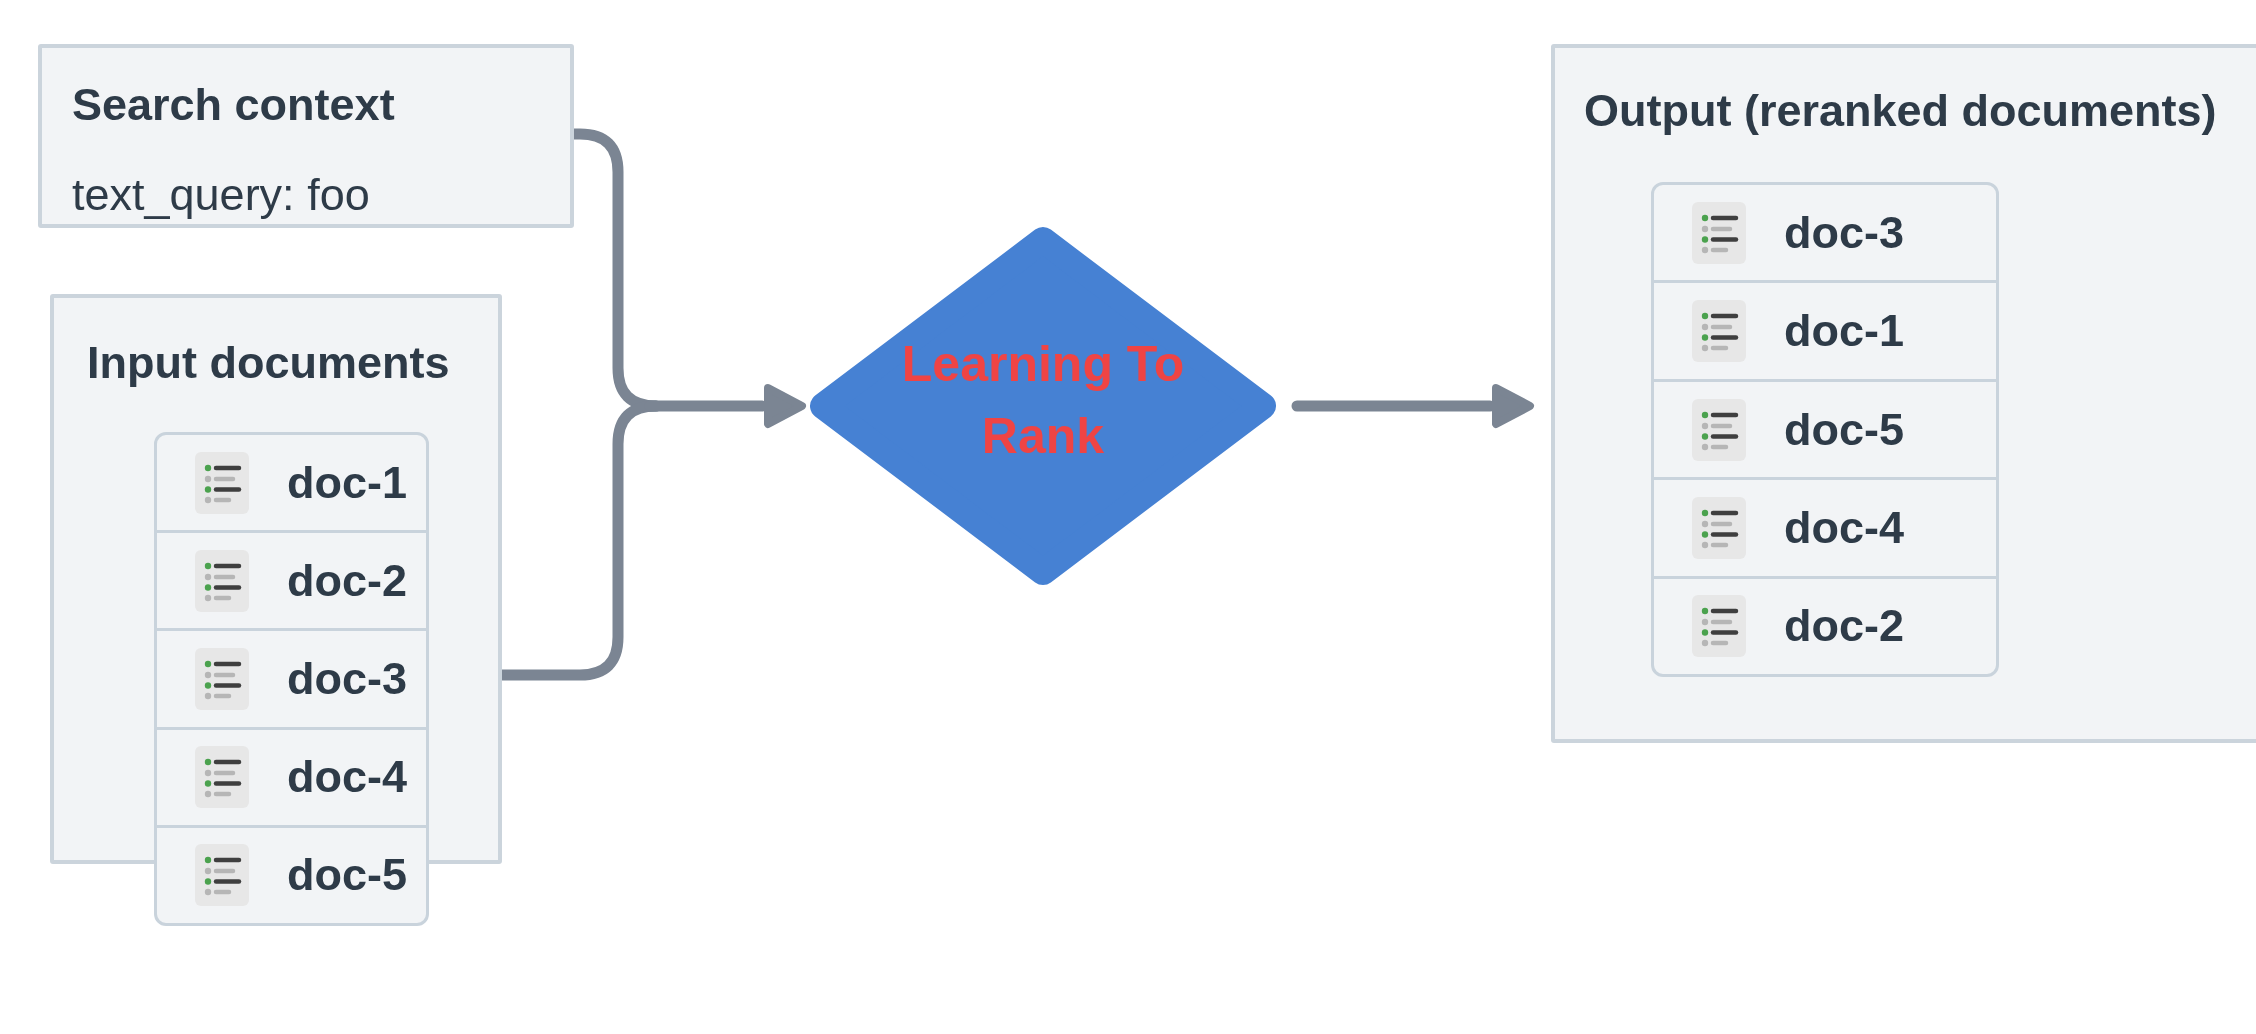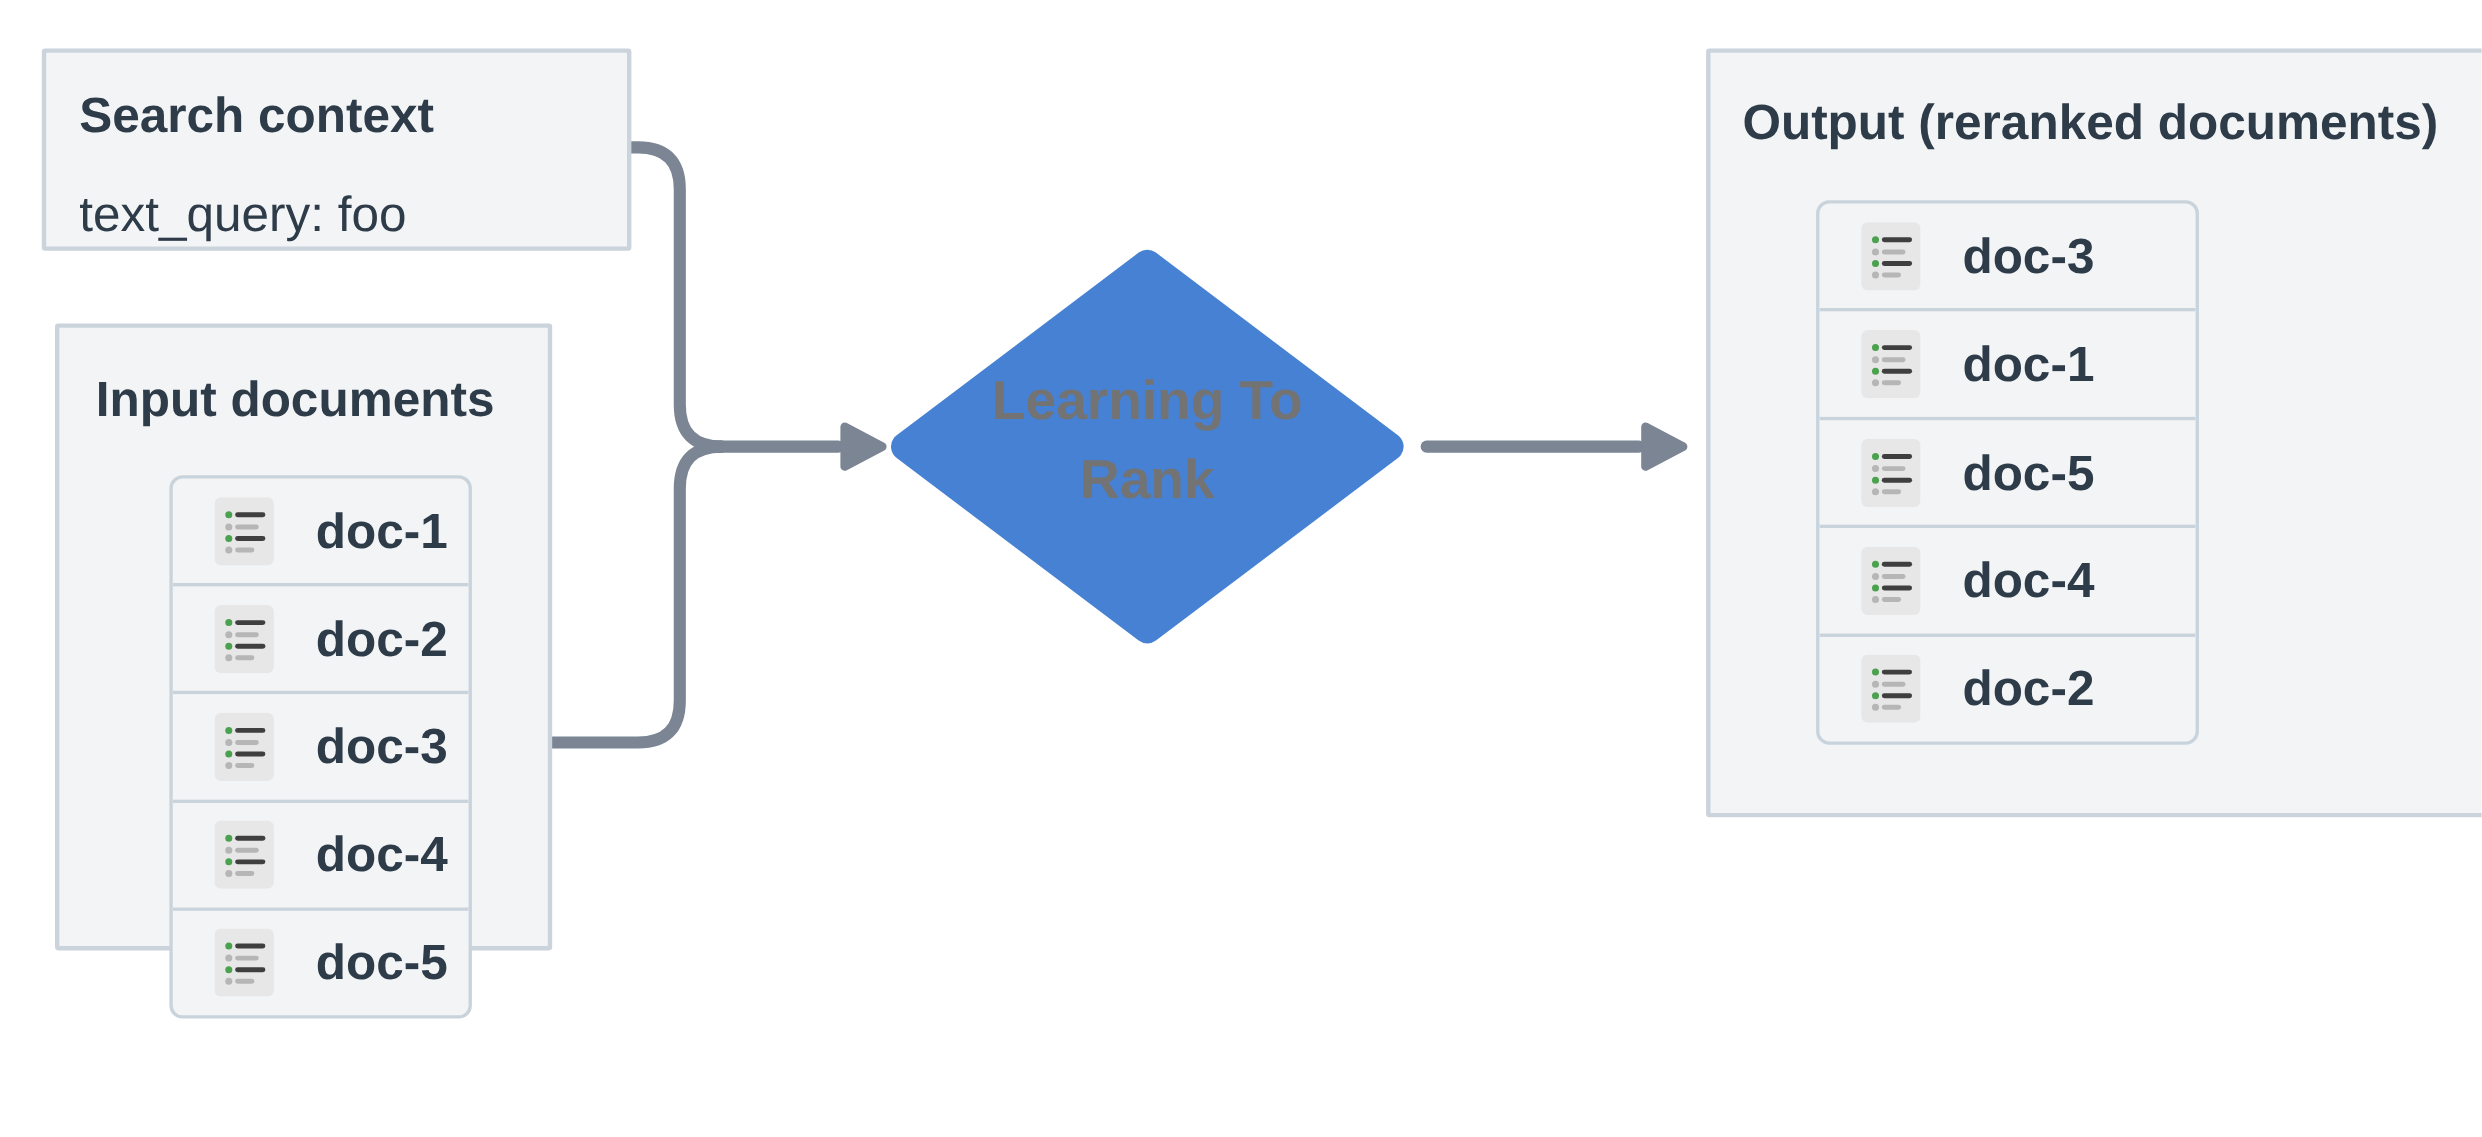--- a/index.html
+++ b/index.html
@@ -57,21 +57,21 @@
   .icon-dot.green{fill:var(--icon-green);}
   .icon-dot.gray{fill:var(--icon-gray);}
   .icon-paper{fill:var(--icon-bg);}
   svg.overlay{position:absolute;left:0;top:0;pointer-events:none;}
   .diamond-shape{fill:var(--node-blue);stroke:var(--node-blue);stroke-width:26;stroke-linejoin:round;}
   .connector{stroke:var(--connector-gray);stroke-width:11;fill:none;stroke-linecap:round;}
   .arrowhead{fill:var(--connector-gray);stroke:var(--connector-gray);stroke-width:8;stroke-linejoin:round;}
   .diamond-label{
     position:absolute;left:878px;top:326px;width:330px;height:148px;
     display:flex;align-items:center;justify-content:center;text-align:center;
-    font-weight:700;font-size:50px;line-height:72px;color:#737373;
+    font-weight:700;font-size:50px;line-height:72px;color:#ef4444;
   }
 </style>
 </head>
 <body>
 
 <svg class="overlay" width="2256" height="1034" viewBox="0 0 2256 1034">
 
   <path class="connector" d="M513,134 H580 Q618,134 618,172 V368 Q618,406 656,406"></path>
 
   <path class="connector" d="M502,675 H580 Q618,675 618,637 V444 Q618,406 656,406"></path>

